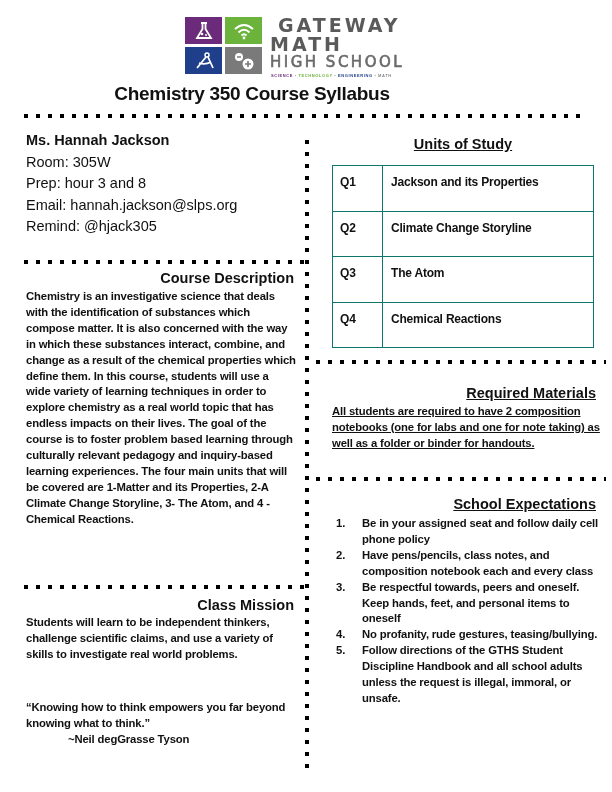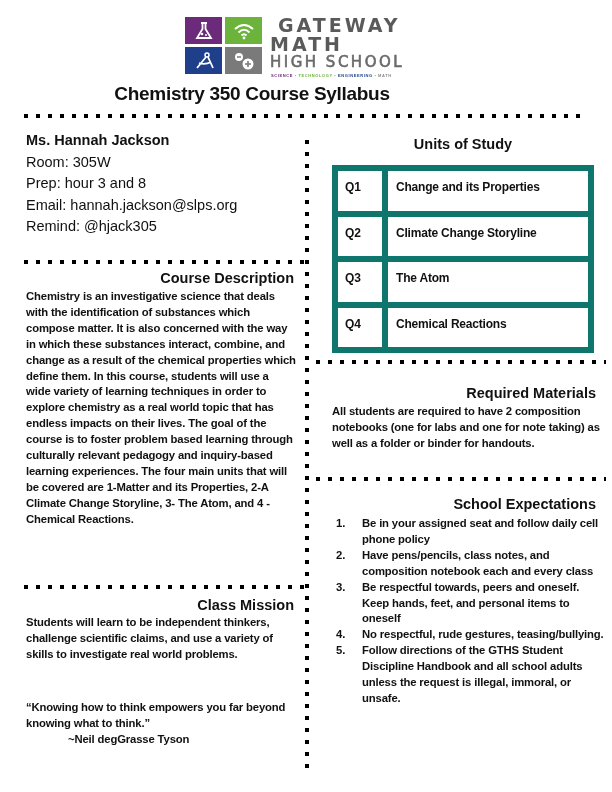--- a/index.html
+++ b/index.html
@@ -32,24 +32,24 @@
   
   .left-col { position: absolute; left: 26px; width: 268px; font-family: "Liberation Sans", sans-serif; }
   .teacher-info { top: 130px; font-size: 14.5px; line-height: 21.5px; }
   .teacher-name { font-weight: bold; }
   .section-heading { text-align: right; font-weight: bold; font-size: 14.5px; }
   .body-text { font-size: 11.3px; line-height: 15.9px; font-weight: bold; letter-spacing: -0.15px; }
   .quote { font-size: 11.3px; line-height: 15.9px; font-weight: bold; letter-spacing: -0.15px; }
   .quote-author { padding-left: 42px; }
 
   
-  .right-col { position: absolute; left: 330px; width: 266px; font-family: "Liberation Sans", sans-serif; }
+  .right-col { position: absolute; left: 330px; width: 266px; font-family: "Liberation Sans", sans-serif; text-decoration: underline; }
   .units-heading { top: 136px; text-align: center; font-weight: bold; font-size: 14.5px; }
   .units-table { position: absolute; left: 332px; top: 165px; width: 262px; border-collapse: collapse; }
-  .units-table td { border: 6px solid #0f766e; height: 45.5px; vertical-align: top; padding-top: 9px; font-size: 12px; font-weight: bold; }
+  .units-table td { border: 1px solid #0f766e; height: 45.5px; vertical-align: top; padding-top: 9px; font-size: 12px; font-weight: bold; }
   .units-table td.q { width: 50px; padding-left: 7px; }
   .units-table td.u { padding-left: 8px; letter-spacing: -0.2px; }
 
   .materials-heading { top: 385px; }
   .materials-text { top: 404px; left: 332px; width: 270px; }
   .expect-heading { top: 496px; }
   .expect-list { position: absolute; left: 336px; top: 516px; width: 272px; list-style: none; font-size: 11.3px; line-height: 15.9px; font-weight: bold; letter-spacing: -0.15px; }
   .expect-list li { display: flex; }
   .expect-list .num { width: 26px; flex: 0 0 26px; }
   .expect-list .txt { flex: 1; }
@@ -130,21 +130,21 @@
 <div class="left-col quote" style="top:700px; width:272px;">
   <div>“Knowing how to think empowers you far beyond knowing what to think.”</div>
   <div class="quote-author">~Neil degGrasse Tyson</div>
 </div>
 
 <div class="right-col section-heading units-heading">Units of Study</div>
 <table class="units-table">
   <tbody>
     <tr>
       <td class="q">Q1</td>
-      <td class="u">Change and its Properties</td>
+      <td class="u">Jackson and its Properties</td>
     </tr>
     <tr>
       <td class="q">Q2</td>
       <td class="u">Climate Change Storyline</td>
     </tr>
     <tr>
       <td class="q">Q3</td>
       <td class="u">The Atom</td>
     </tr>
     <tr>
@@ -166,19 +166,19 @@
   <li>
       <span class="num">2.</span>
       <span class="txt">Have pens/pencils, class notes, and composition notebook each and every class</span>
     </li>
   <li>
       <span class="num">3.</span>
       <span class="txt">Be respectful towards, peers and oneself. Keep hands, feet, and personal items to oneself</span>
     </li>
   <li>
       <span class="num">4.</span>
-      <span class="txt">No respectful, rude gestures, teasing/bullying.</span>
+      <span class="txt">No profanity, rude gestures, teasing/bullying.</span>
     </li>
   <li>
       <span class="num">5.</span>
       <span class="txt">Follow directions of the GTHS Student Discipline Handbook and all school adults unless the request is illegal, immoral, or unsafe.</span>
     </li>
 </ol>
 
 </body></html>

